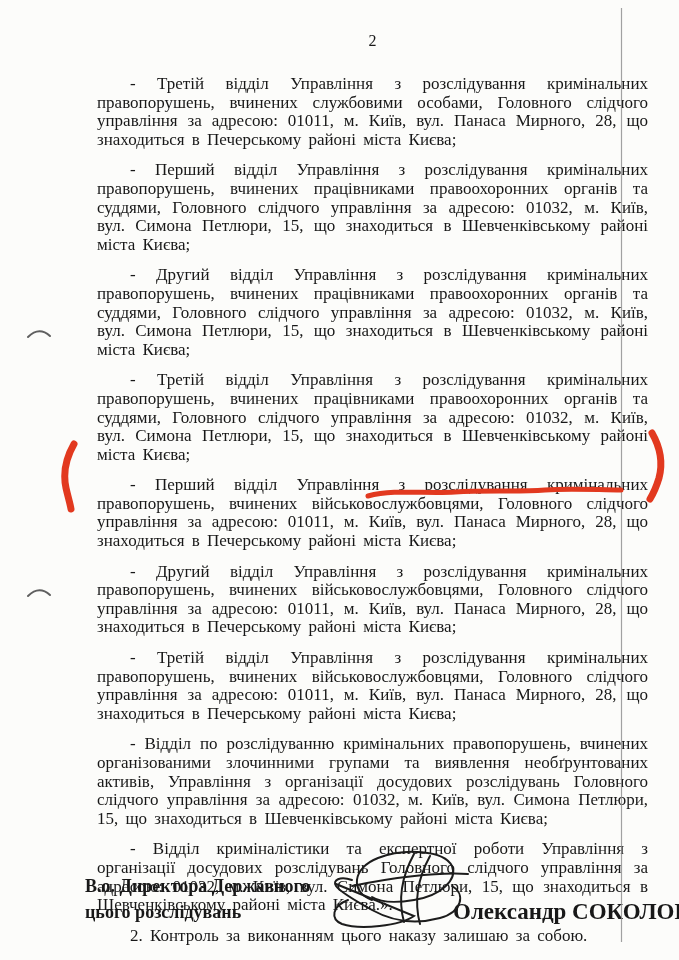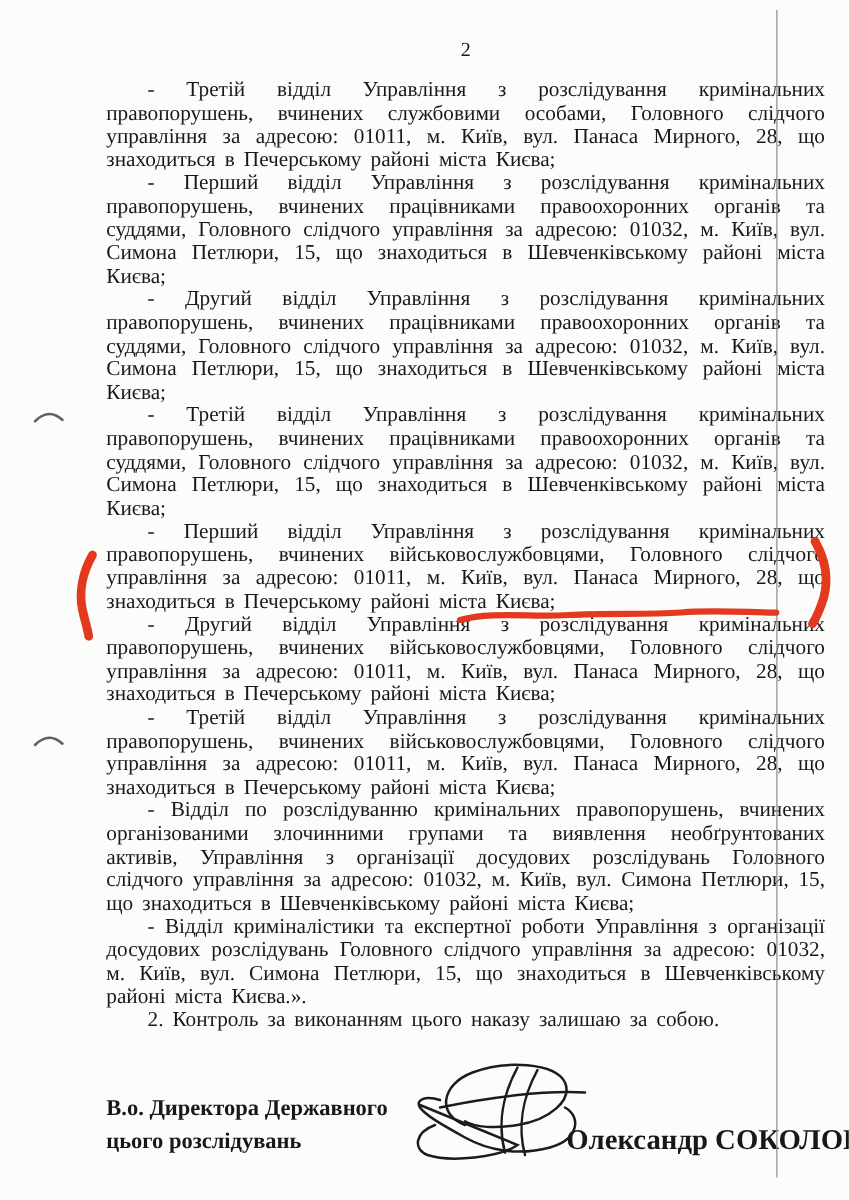--- a/index.html
+++ b/index.html
@@ -26,21 +26,21 @@
   .doc-content {
     position: absolute;
     top: 63px;
     left: 85px;
     width: 575px;
     font-size: 17px;
     line-height: 18.6px;
     text-align: justify;
   }
   .doc-content p {
-    margin: 0;
+    margin: 12px;
     text-indent: 33px;
     word-spacing: 3px;
   }
   .control-line {
     text-align: left;
   }
   .sig-block-left {
     position: absolute;
     left: 85px;
     top: 873px;

